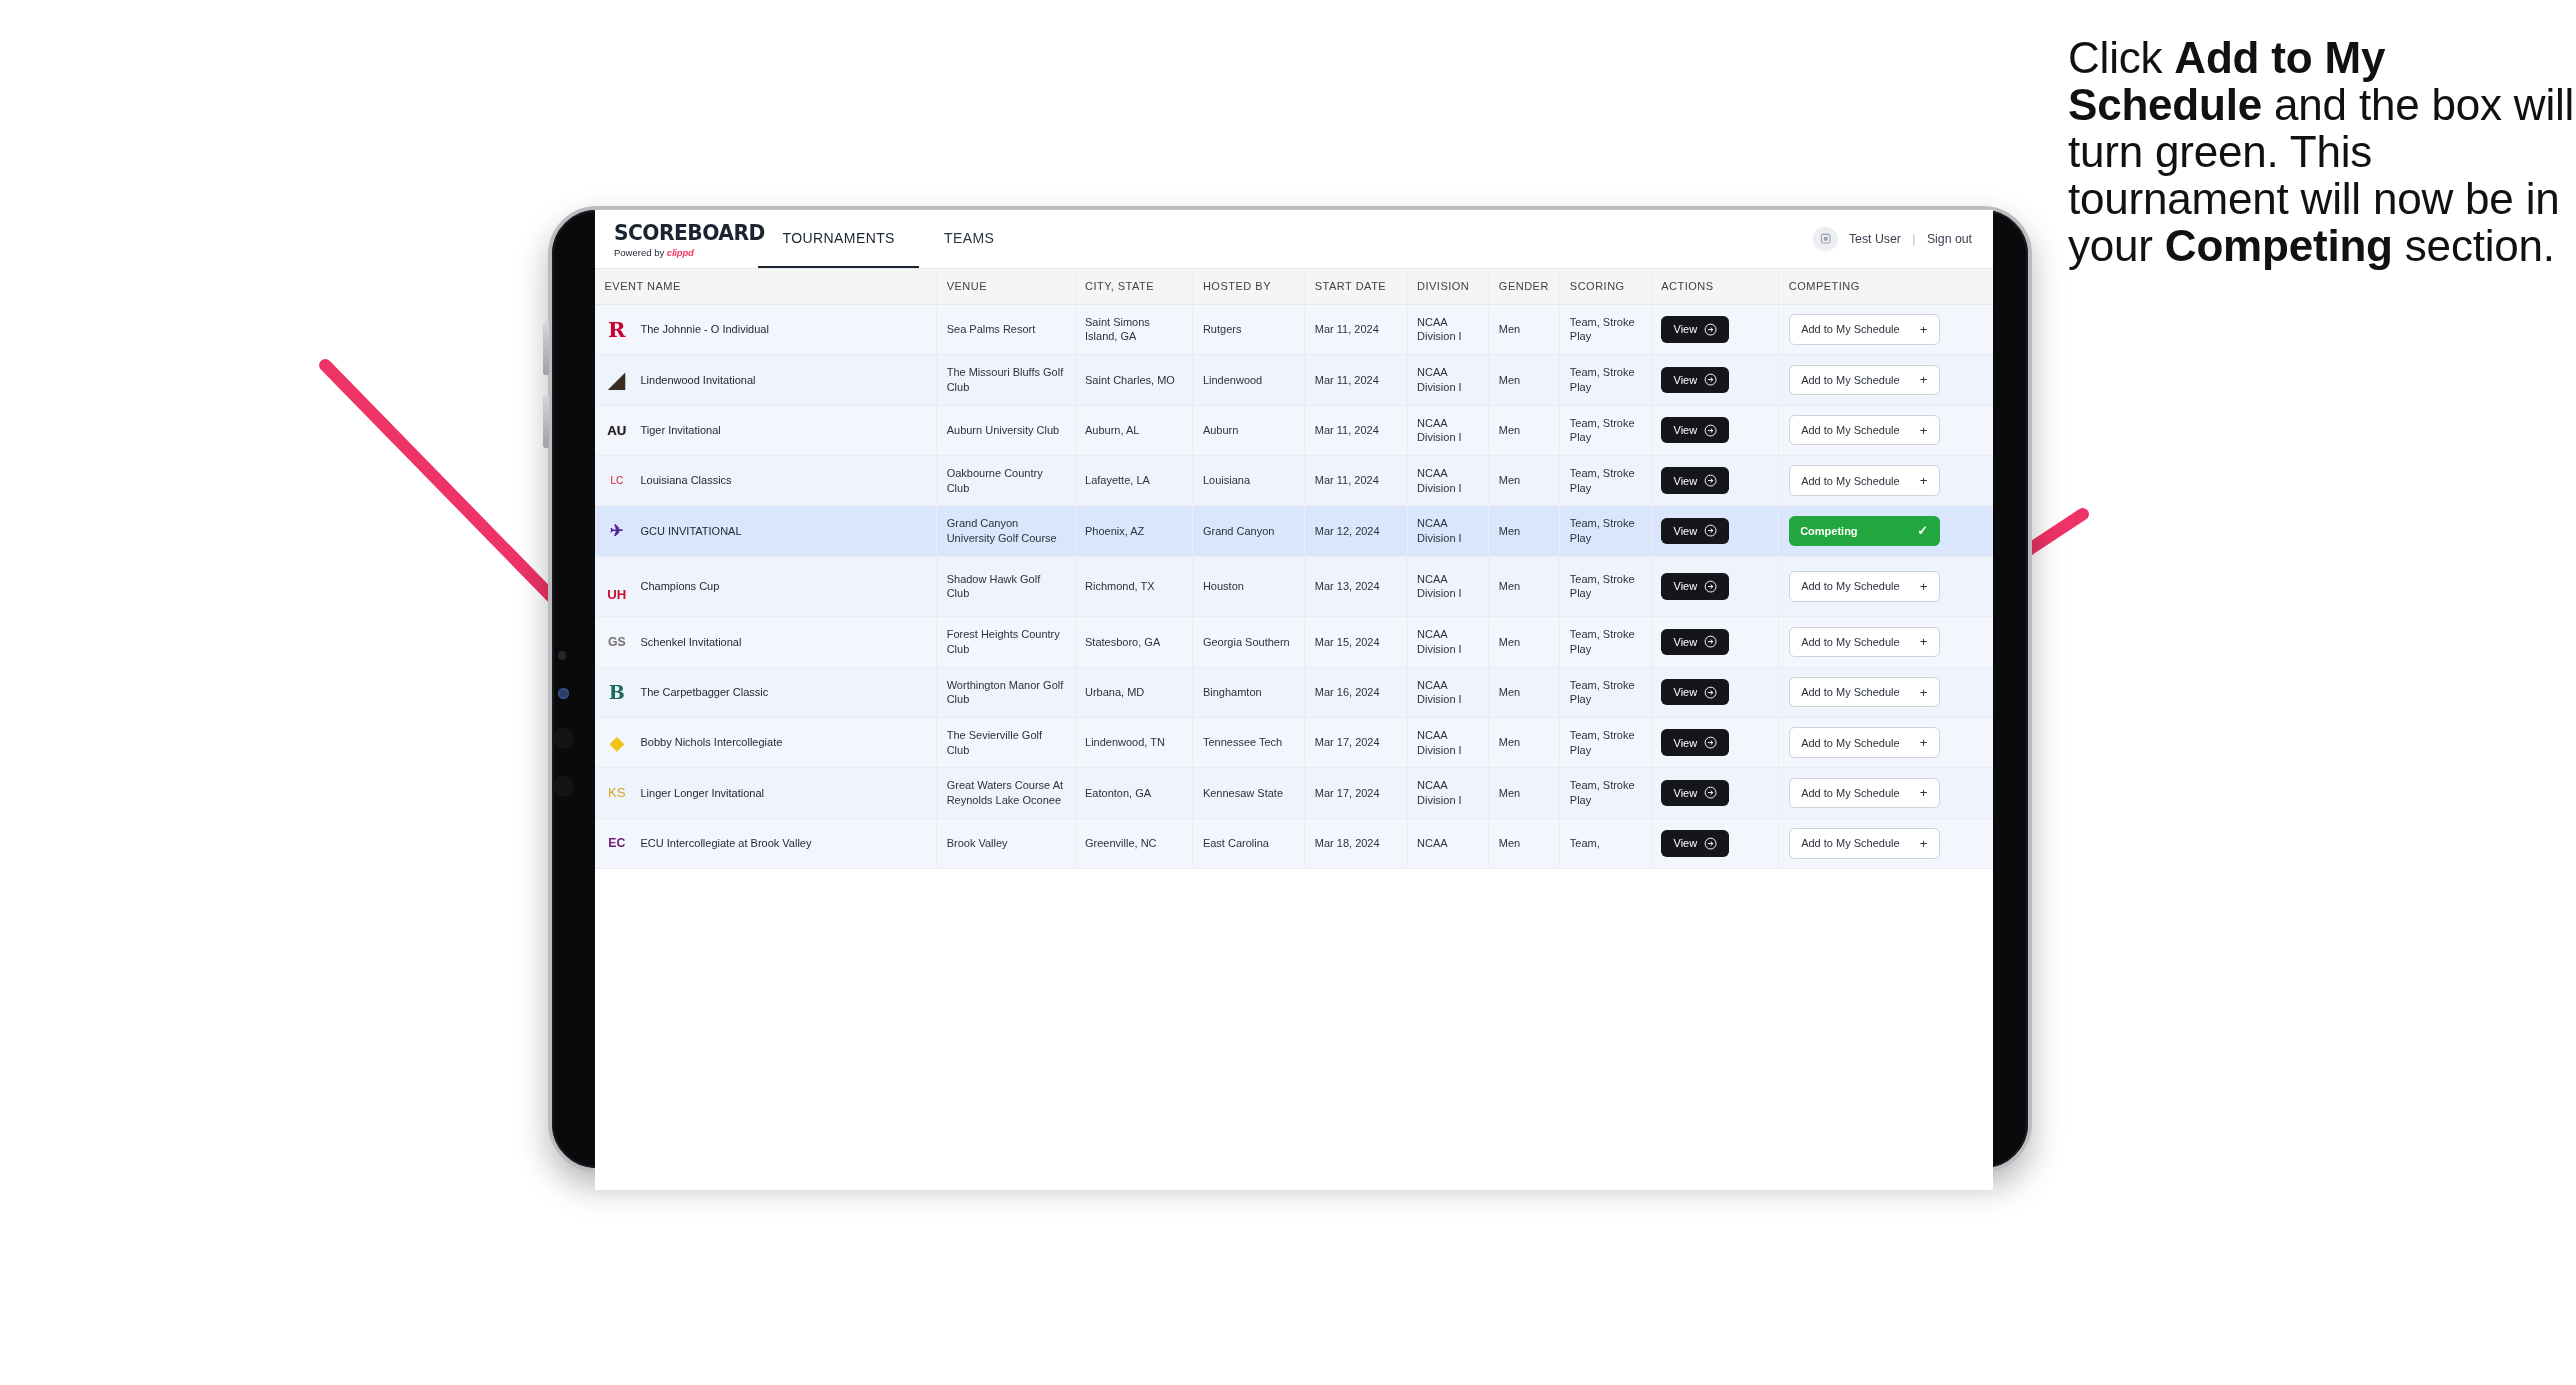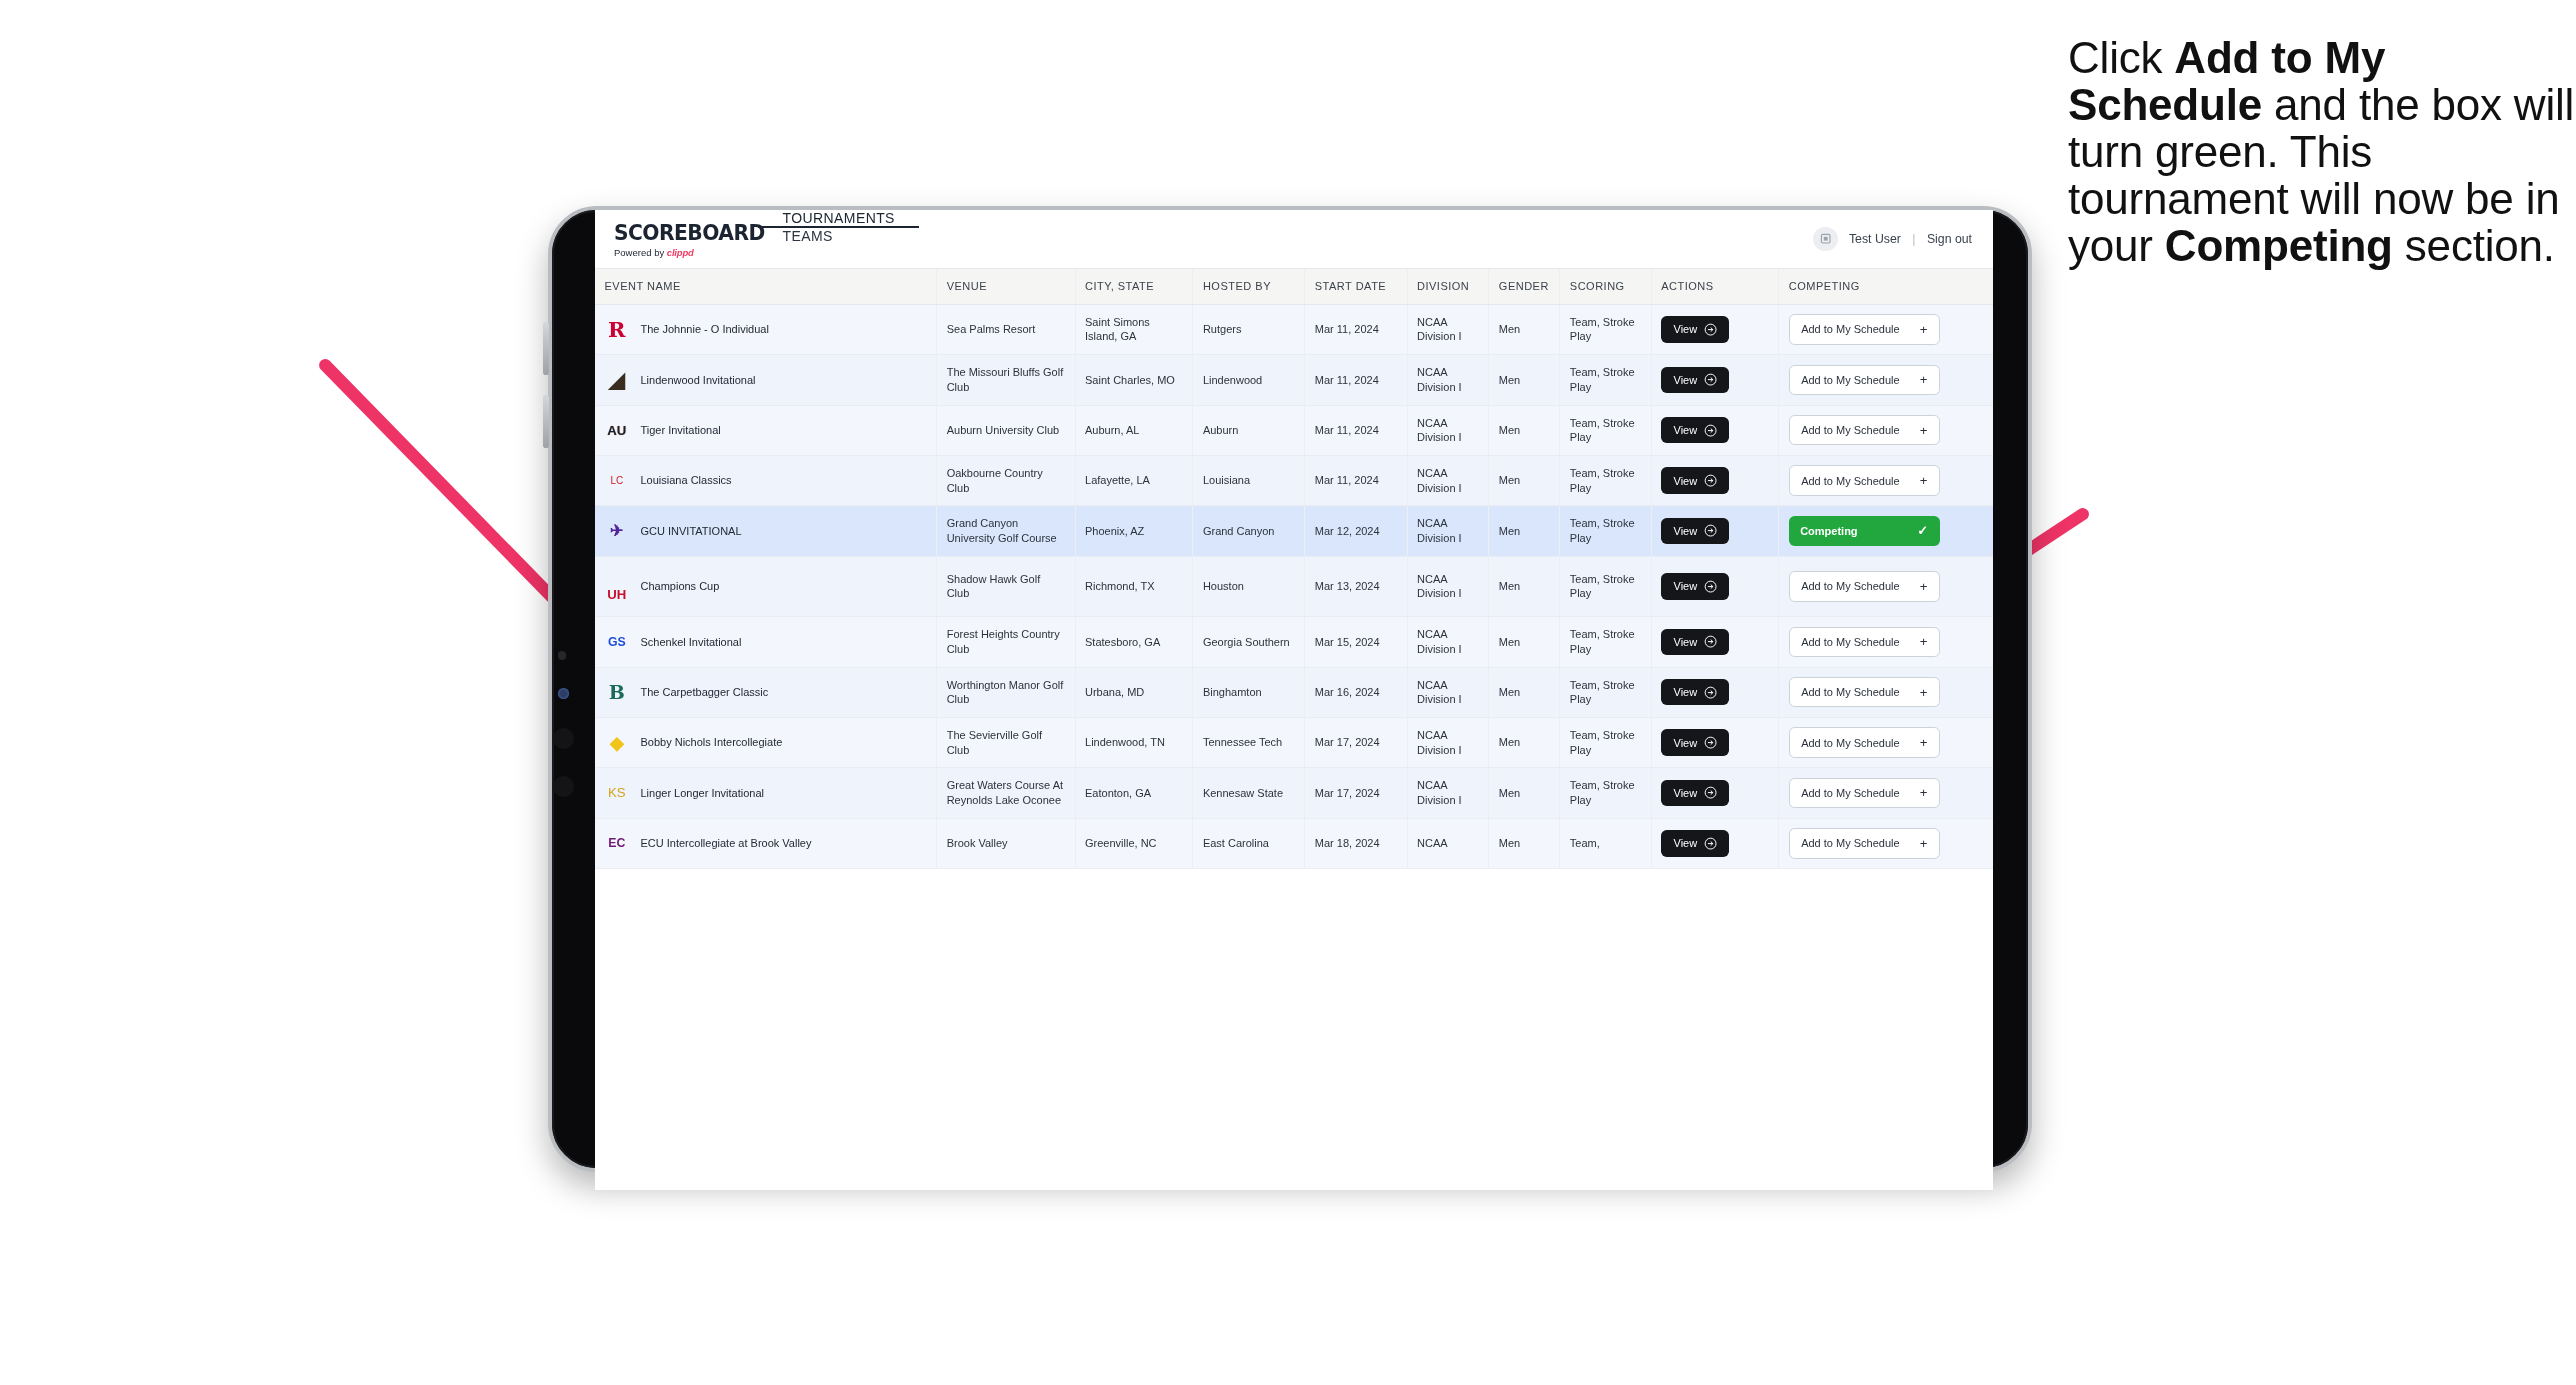--- a/index.html
+++ b/index.html
@@ -82,21 +82,21 @@
   }
   .brand { padding: 7.6px 0 5.7px 19px; width: 163px; display:flex; flex-direction:column; justify-content:center; }
   .brand-title {
     font-family: "DejaVu Sans", sans-serif;
     font-weight: 700; font-size: 22px; letter-spacing: -0.6px;
     color:#1b2430; line-height: 1;
     transform: scaleX(0.92); transform-origin: left center;
   }
   .brand-sub { font-size: 9.5px; color:#1b2430; margin-top: 3.8px; line-height:1; }
   .brand-sub .clippd { color:#ef3a63; font-weight:700; font-style: italic; letter-spacing:-0.2px;}
-  .tabs { display:flex; align-items: stretch; flex-direction: column; }
+  .tabs { display:flex; align-items: stretch; }
   .tab {
     display:flex; align-items:center; padding: 0 24.6px;
     font-size: 14px; color:#2b3440; letter-spacing: 0.4px;
     border-bottom: 2.8px solid transparent;
     cursor: pointer;
   }
   .tab.active { border-bottom-color:#1b2430; color:#1b2430; }
   .header-right {
     margin-left:auto; display:flex; align-items:center; gap:11.4px; padding-right: 21px;
     font-size: 12.3px; color:#3a4250;
@@ -402,21 +402,21 @@
                   </svg>
                 </button></td>
               <td class="col-competing"><button class="btn-add">
                   <span>Add to My Schedule</span>
                   <span class="plus">+</span>
                 </button></td>
             </tr>
             <tr>
               <td>
                 <div class="ev">
-                  <div class="logo" style="display: flex; align-items: center; justify-content: center; color: #1d4ed8; font-weight: 700; font-size: 12.3px; line-height: 1;">GS</div>
+                  <div class="logo" style="display: flex; align-items: center; justify-content: center; color: #737373; font-weight: 700; font-size: 12.3px; line-height: 1;">GS</div>
                   <span class="ev-name">Schenkel Invitational</span>
                 </div>
               </td>
               <td>Forest Heights Country Club</td>
               <td>Statesboro, GA</td>
               <td>Georgia Southern</td>
               <td>Mar 15, 2024</td>
               <td>NCAA Division I</td>
               <td>Men</td>
               <td>Team, Stroke Play</td>

